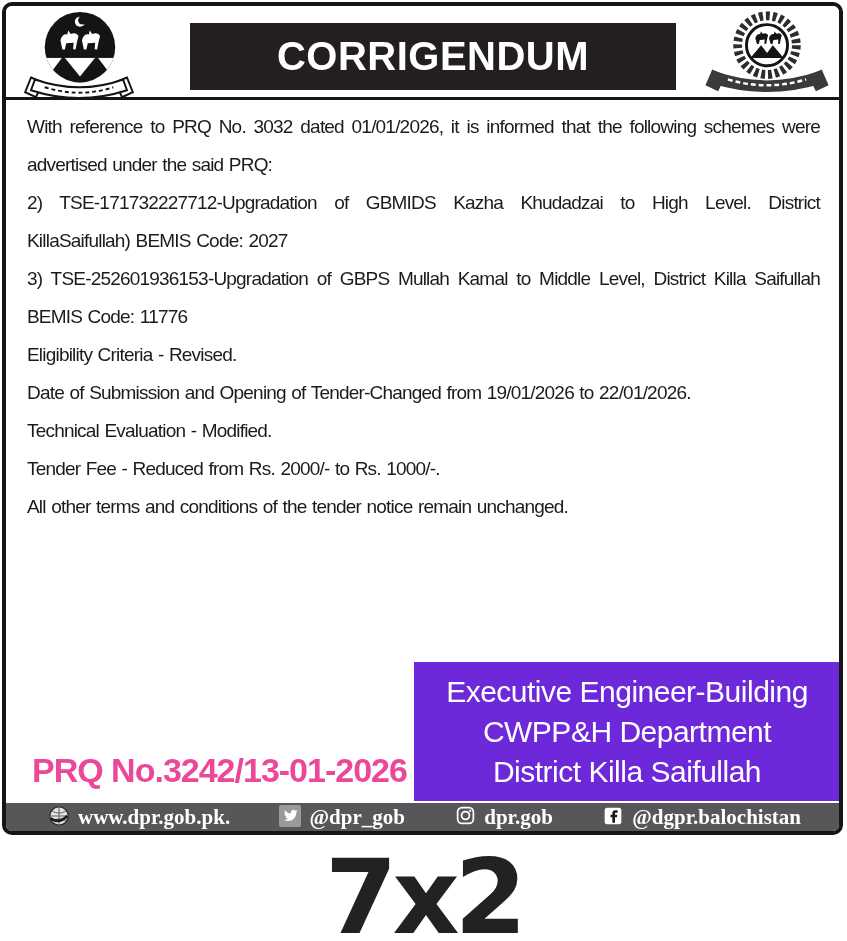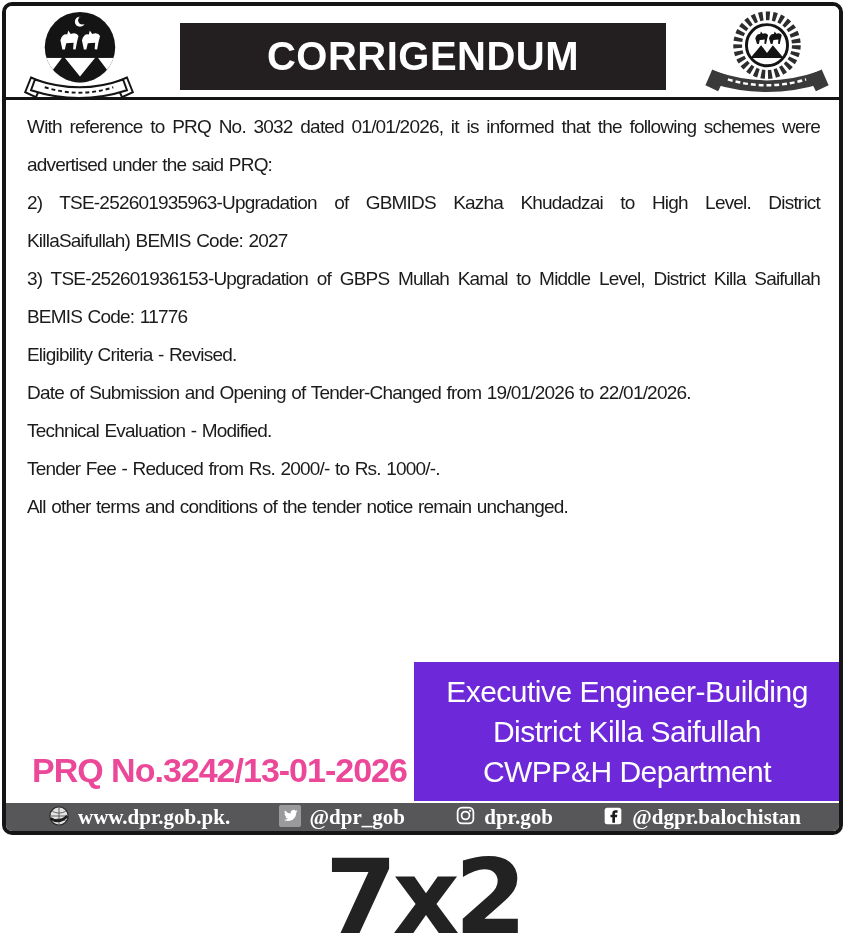--- a/index.html
+++ b/index.html
@@ -6,21 +6,21 @@
   body { background:#fff; font-family:"Liberation Sans", sans-serif; }
   .page { position:relative; width:847px; height:941px; background:#fff; overflow:hidden; }
 
   .ad { position:absolute; left:2px; top:2px; width:841px; height:833px;
         border:4px solid #151515; border-radius:10px; background:#fff; overflow:hidden; }
 
   
   .header { position:relative; height:94px; border-bottom:3px solid #151515; background:#fff; }
   .logo-left  { position:absolute; left:12px;  top:3px; width:122px; height:92px; }
   .logo-right { position:absolute; right:6px;  top:3px; width:132px; height:90px; }
-  .title-box { position:absolute; left:174px; top:17px; width:486px; height:67px;
+  .title-box { position:absolute; left:184px; top:17px; width:486px; height:67px;
                background:#231f20; color:#fff; display:flex; align-items:center; justify-content:center;
                font-size:40px; font-weight:bold; letter-spacing:0.5px; }
 
   
   .body { padding:8px 19px 0 21px; font-size:19px; line-height:38px; letter-spacing:-0.8px;
           color:#1b1b1b; font-weight:500; }
   .body p { text-align:justify; text-align-last:left; word-spacing:1px; }
 
   
   .sig { position:absolute; left:408px; top:656px; width:426px; height:139px;
@@ -92,33 +92,33 @@
           <path d="M10 62 l14 6 -8 16 -13 -6 z" fill="#3a3a3a"></path>
           <path d="M122 62 l-14 6 8 16 13 -6 z" fill="#3a3a3a"></path>
           <path d="M14 64 q52 18 104 0 l5 12 q-57 18 -114 0 z" fill="#3a3a3a"></path>
           <path d="M26 72 q40 12 80 0" stroke="#fff" stroke-width="2.5" fill="none" stroke-dasharray="5 3"></path>
         </svg>
       </span>
     </div>
 
     <div class="body">
       <p>With reference to PRQ No. 3032 dated 01/01/2026, it is informed that the following schemes were advertised under the said PRQ:</p>
-      <p>2) TSE-252601935963-Upgradation of GBMIDS Kazha Khudadzai to High Level. District KillaSaifullah) BEMIS Code: 2027</p>
+      <p>2) TSE-171732227712-Upgradation of GBMIDS Kazha Khudadzai to High Level. District KillaSaifullah) BEMIS Code: 2027</p>
       <p>3) TSE-252601936153-Upgradation of GBPS Mullah Kamal to Middle Level, District Killa Saifullah BEMIS Code: 11776</p>
       <p>Eligibility Criteria - Revised.</p>
       <p>Date of Submission and Opening of Tender-Changed from 19/01/2026 to 22/01/2026.</p>
       <p>Technical Evaluation - Modified.</p>
       <p>Tender Fee - Reduced from Rs. 2000/- to Rs. 1000/-.</p>
       <p>All other terms and conditions of the tender notice remain unchanged.</p>
     </div>
 
     <div class="sig">
       <div>Executive Engineer-Building</div>
+      <div>CWPP&amp;H Department</div>
       <div>District Killa Saifullah</div>
-      <div>CWPP&amp;H Department</div>
     </div>
 
     <div class="prq">PRQ No.3242/13-01-2026</div>
 
     <div class="footer">
       <span class="fitem">
         <span class="icn">
           <svg viewBox="0 0 24 24" width="22" height="22">
             <circle cx="12" cy="12" r="10" fill="#e3e3e3" stroke="#2e2e2e" stroke-width="1.5"></circle>
             <path d="M2 12h20 M12 2v20 M4.5 6.5c4.5 3 10.5 3 15 0 M4.5 17.5c4.5 -3 10.5 -3 15 0" stroke="#555" stroke-width="1" fill="none"></path>

